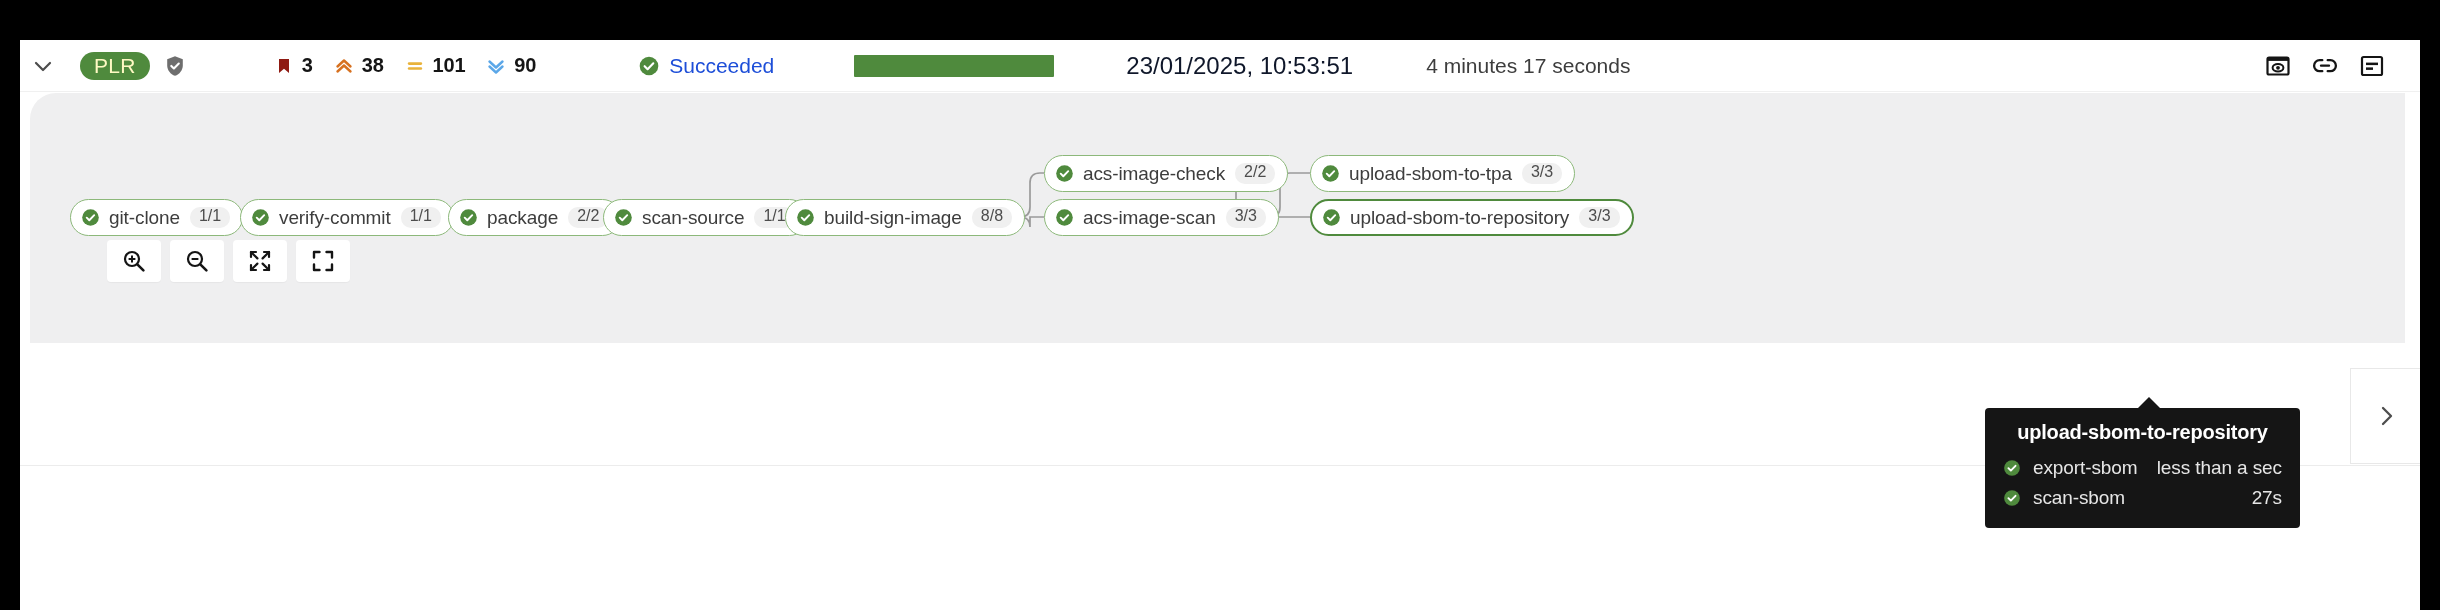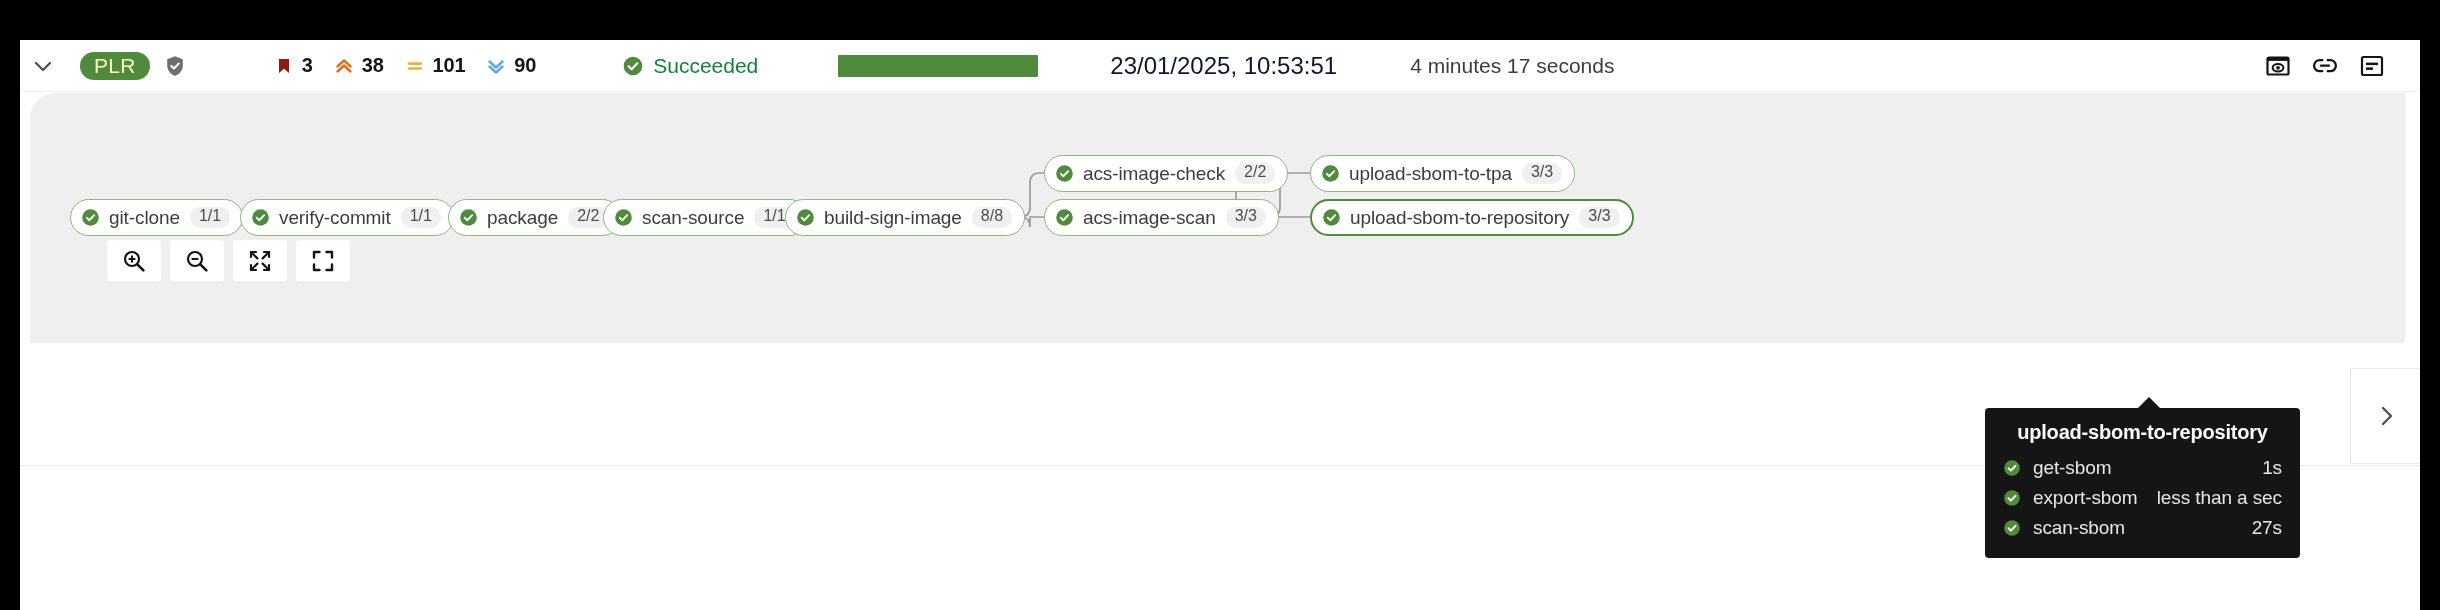--- a/index.html
+++ b/index.html
@@ -58,30 +58,30 @@
   }
 
   .shield-ic { margin-left: 13px; display: flex; align-items: center; }
 
   .sev-group {
     display: flex; align-items: center;
     margin-left: 86px;
     gap: 0;
   }
   .sev-item { display: flex; align-items: center; margin-right: 20px; }
-  .sev-item:last-child { margin-right: 0; }
+  .sev-item:last-child { margin-right: 16px; }
   .sev-ic { width: 22px; height: 22px; display:flex; align-items:center; justify-content:center; }
   .sev-num {
     margin-left: 7px;
     font-size: 20px; font-weight: bold; color: #151515;
     letter-spacing: -0.2px;
   }
 
   .status-wrap { display: flex; align-items: center; margin-left: 86px; }
-  .status-txt { margin-left: 9px; font-size: 21px; color: #15803d; text-align: center; }
+  .status-txt { margin-left: 9px; font-size: 21px; color: #1d4ed8; text-align: center; }
 
   .progress-track {
     margin-left: 80px;
     width: 200px; height: 22px;
     background: #4f8a3d;
     border-radius: 1px;
   }
 
   .ts { margin-left: 72px; font-size: 24px; color: #0f172a; white-space: nowrap; }
   .dur { margin-left: 73px; font-size: 21px; color: #3d3d3d; white-space: nowrap; }
@@ -485,39 +485,29 @@
   <div id="tooltip">
     <div class="tt-title">upload-sbom-to-repository</div>
     <div id="tooltip-steps">
         <div class="tt-row">
           <span class="tt-chk">
             <svg width="18" height="18" viewBox="0 0 22 22">
               <circle cx="11" cy="11" r="9.6" fill="#4f8a3d"></circle>
               <path d="M6.6 11.2l3 3 5.7-5.9" stroke="#ffffff" stroke-width="2.3" fill="none" stroke-linecap="round" stroke-linejoin="round"></path>
             </svg>
           </span>
-          <span class="tt-name">get-sbom</span>
-          <span class="tt-time">1s</span>
+          <span class="tt-name">export-sbom</span>
+          <span class="tt-time">less than a sec</span>
         </div>
         <div class="tt-row">
           <span class="tt-chk">
             <svg width="18" height="18" viewBox="0 0 22 22">
               <circle cx="11" cy="11" r="9.6" fill="#4f8a3d"></circle>
               <path d="M6.6 11.2l3 3 5.7-5.9" stroke="#ffffff" stroke-width="2.3" fill="none" stroke-linecap="round" stroke-linejoin="round"></path>
             </svg>
           </span>
-          <span class="tt-name">export-sbom</span>
-          <span class="tt-time">less than a sec</span>
-        </div>
-        <div class="tt-row">
-          <span class="tt-chk">
-            <svg width="18" height="18" viewBox="0 0 22 22">
-              <circle cx="11" cy="11" r="9.6" fill="#4f8a3d"></circle>
-              <path d="M6.6 11.2l3 3 5.7-5.9" stroke="#ffffff" stroke-width="2.3" fill="none" stroke-linecap="round" stroke-linejoin="round"></path>
-            </svg>
-          </span>
           <span class="tt-name">scan-sbom</span>
           <span class="tt-time">27s</span>
         </div>
       </div>
   </div>
 
 </div>
 
 </body></html>

